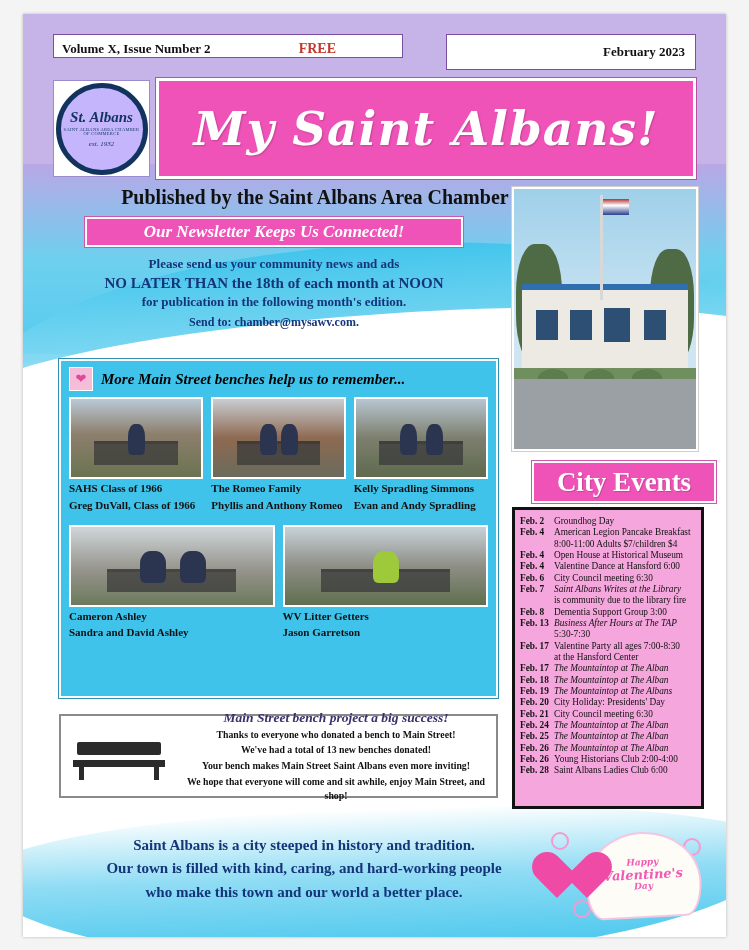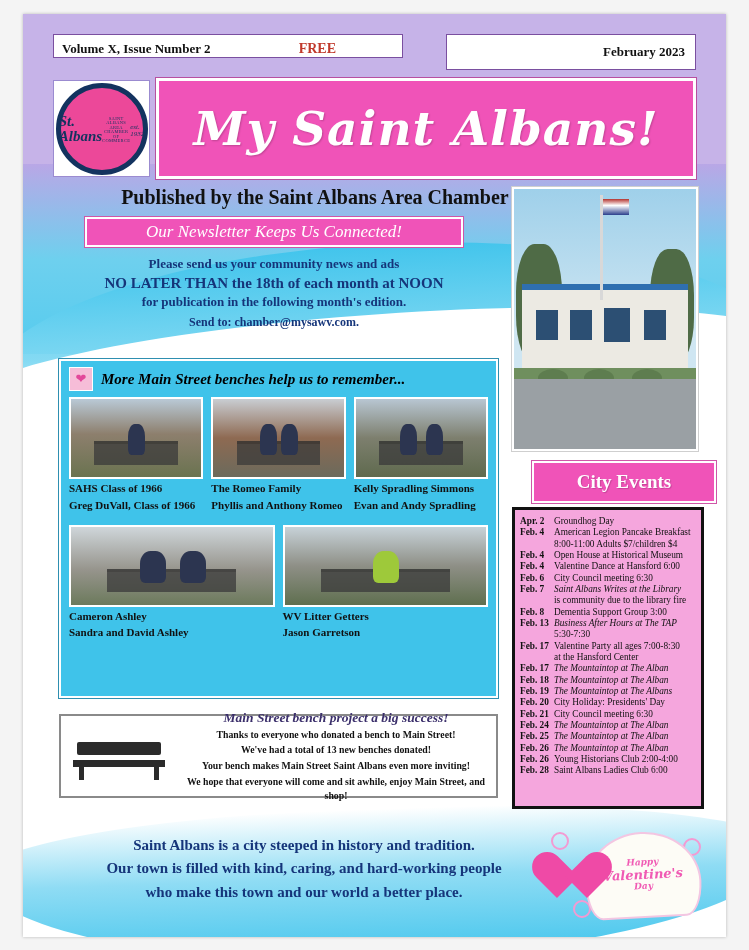--- a/index.html
+++ b/index.html
@@ -27,36 +27,36 @@
   .volbox{background:#ffffff;border:1px solid #7a4fa0;height:24px;display:flex;align-items:flex-end;
           width:350px;padding:0 8px;box-sizing:border-box;gap:26px;}
   .volbox .vol{font-weight:bold;font-size:13px;color:#111;}
   .volbox .free{font-weight:bold;font-size:14px;color:#c0392b;margin-left:auto;margin-right:58px;}
   .datebox{background:#ffffff;border:1px solid #7a4fa0;height:36px;display:flex;align-items:center;
            justify-content:flex-end;width:250px;padding:0 10px;box-sizing:border-box;
            font-weight:bold;font-size:13px;color:#111;}
   .titlewrap{display:flex;align-items:center;margin-top:8px;}
   .logo{width:95px;height:95px;background:#ffffff;border:1px solid #9b8bd0;display:flex;
         align-items:center;justify-content:center;flex:none;}
-  .seal{width:82px;height:82px;border-radius:50%;background:#ec4899;border:5px solid #13335f;
-        display:flex;flex-direction:row;align-items:center;justify-content:center;
+  .seal{width:82px;height:82px;border-radius:50%;background:#c4b5fd;border:5px solid #13335f;
+        display:flex;flex-direction:column;align-items:center;justify-content:center;
         color:#13335f;line-height:1;}
   .seal .s1{font-family:"Liberation Serif",serif;font-style:italic;font-size:15px;font-weight:bold;}
   .seal .s2{font-size:4.5px;letter-spacing:.3px;margin-top:3px;text-align:center;}
   .seal .s3{font-size:7px;font-style:italic;margin-top:4px;}
   .titlebox{flex:1;margin-left:6px;height:95px;background:#f053b8;border:3px solid #ffffff;
             outline:1px solid #b84fa0;display:flex;align-items:center;justify-content:center;}
   .titlebox .t{font-family:"DejaVu Serif",serif;font-style:italic;font-weight:bold;color:#ffffff;
      font-size:47px;letter-spacing:1px;text-shadow:1px 1px 2px rgba(0,0,0,.2);}
   .pub{margin-top:7px;text-align:center;font-weight:bold;font-size:20px;color:#111;}
 
   
   .noteBox{position:absolute;left:62px;top:203px;width:378px;}
   .noteHead{background:#f053b8;border:2px solid #ffffff;outline:1px solid #cf56a8;
-            text-align:center;color:#ffffff;font-style:italic;font-weight:normal;font-size:17px;
+            text-align:center;color:#ffffff;font-style:italic;font-weight:bold;font-size:17px;
             padding:3px 0;}
   .noteBody{text-align:center;color:#15357a;font-weight:bold;margin-top:8px;line-height:1.35;}
   .noteBody .l1{font-size:13px;}
   .noteBody .l2{font-size:15px;}
   .noteBody .l3{font-size:13px;}
   .noteBody .l4{font-size:12px;margin-top:4px;}
 
   
   .bldg{position:absolute;left:489px;top:173px;width:182px;height:260px;border:2px solid #ffffff;
         outline:1px solid #cfcfcf;background:#7fb8dc;overflow:hidden;}
@@ -92,21 +92,21 @@
   .ph .bench{position:absolute;left:18%;bottom:16%;width:64%;height:26%;
              background:#3a3a3a;border-top:3px solid #2c2c2c;opacity:.75;}
   .ph .fig{position:absolute;bottom:28%;width:13%;height:40%;background:#2c3550;border-radius:40% 40% 20% 20%;}
   .cap{margin-top:3px;font-weight:bold;font-size:11px;color:#111;line-height:1.25;}
   .rowgap{margin-top:8px;}
 
   
   .cityTitle{position:absolute;left:509px;top:447px;width:180px;height:38px;background:#f053b8;
              border:2px solid #ffffff;outline:1px solid #cf56a8;display:flex;align-items:center;
              justify-content:center;}
-  .cityTitle span{color:#ffffff;font-weight:bold;font-size:19px;text-shadow:1px 1px 1px rgba(0,0,0,.18);}
+  .cityTitle span{color:#ffffff;font-weight:bold;font-size:27px;text-shadow:1px 1px 1px rgba(0,0,0,.18);}
   .eventsBox{position:absolute;left:489px;top:493px;width:192px;height:302px;background:#f5a6dd;
              border:3px solid #111111;padding:6px 5px;box-sizing:border-box;overflow:hidden;}
   .ev{display:flex;font-size:9.3px;color:#111;line-height:1.22;}
   .ev .d{width:34px;flex:none;text-align:left;font-weight:bold;}
   .ev .t{flex:1;}
   .ev .t i{font-style:italic;}
   .ev.cont .d{visibility:hidden;}
 
   
   .proj{position:absolute;left:36px;top:700px;width:435px;height:80px;background:#ffffff;
@@ -257,21 +257,21 @@
           <div class="cap sub">Jason Garretson</div>
         </div>
       </div>
     </div>
 
     <div class="cityTitle">
       <span>City Events</span>
     </div>
     <div class="eventsBox">
         <div class="ev">
-          <div class="d">Apr. 2</div>
+          <div class="d">Feb. 2</div>
           <div class="t">Groundhog Day</div>
         </div>
         <div class="ev">
           <div class="d">Feb. 4</div>
           <div class="t">American Legion Pancake Breakfast</div>
         </div>
         <div class="ev cont">
           <div class="d"></div>
           <div class="t">8:00-11:00   Adults $7/children $4</div>
         </div>

